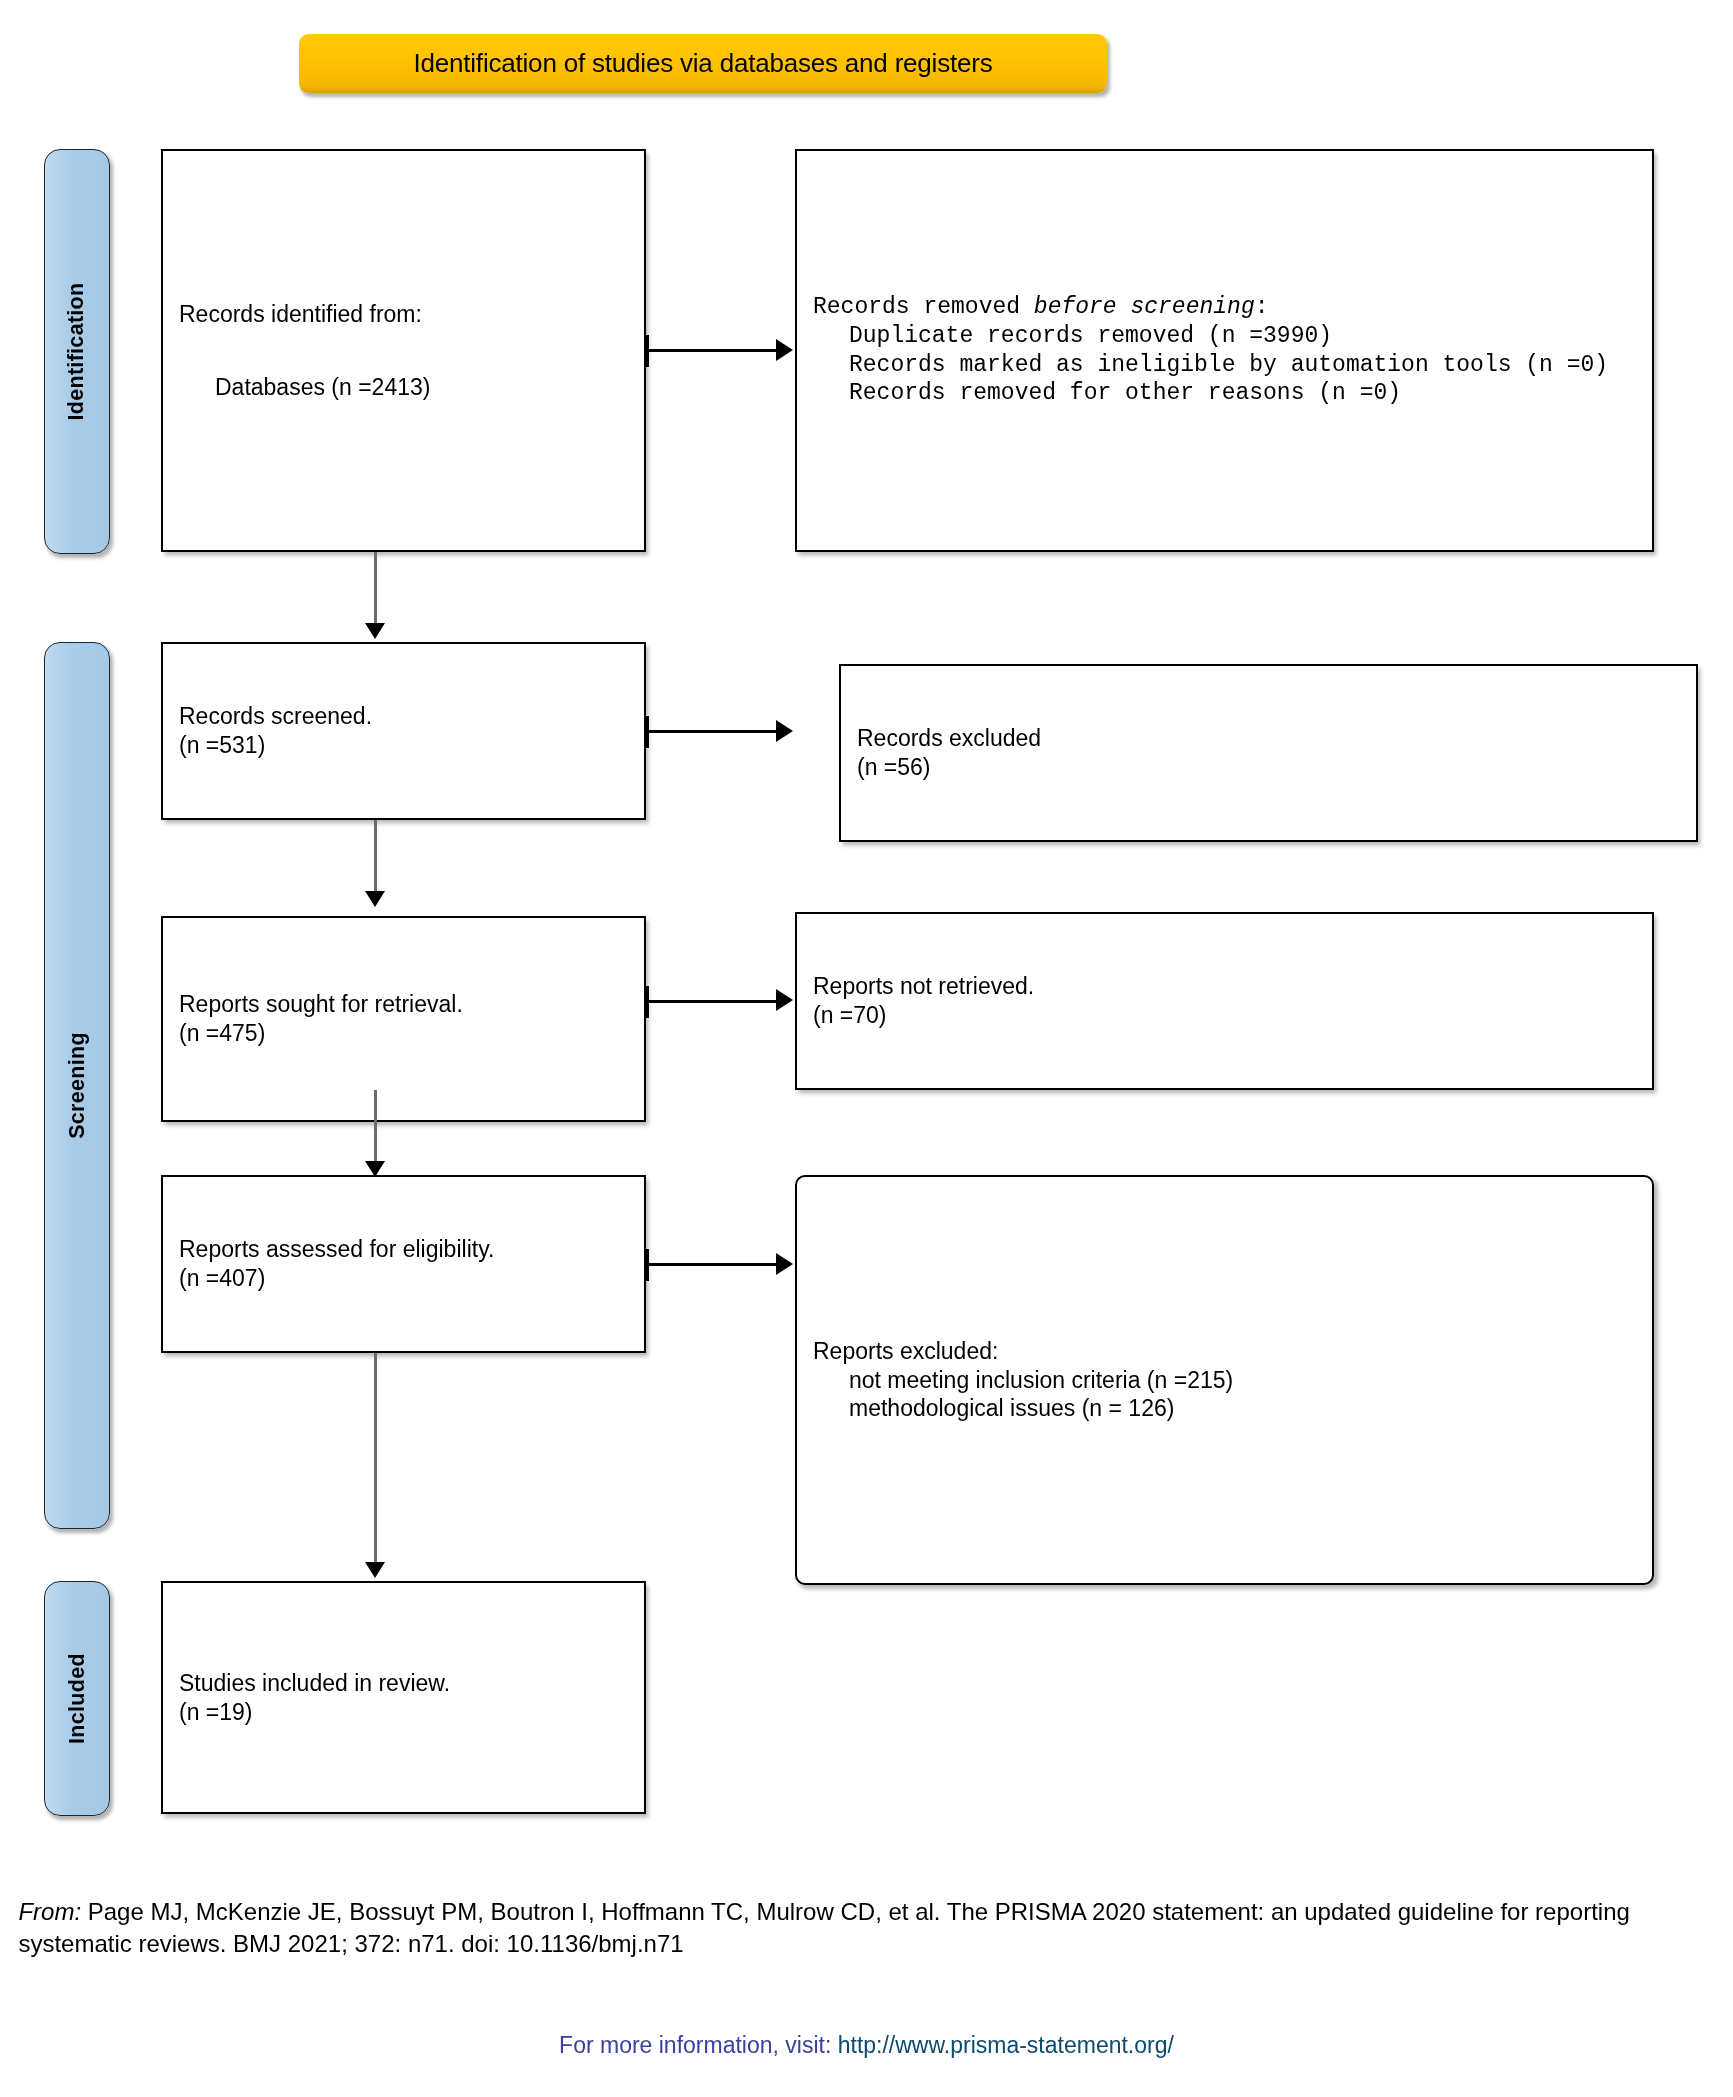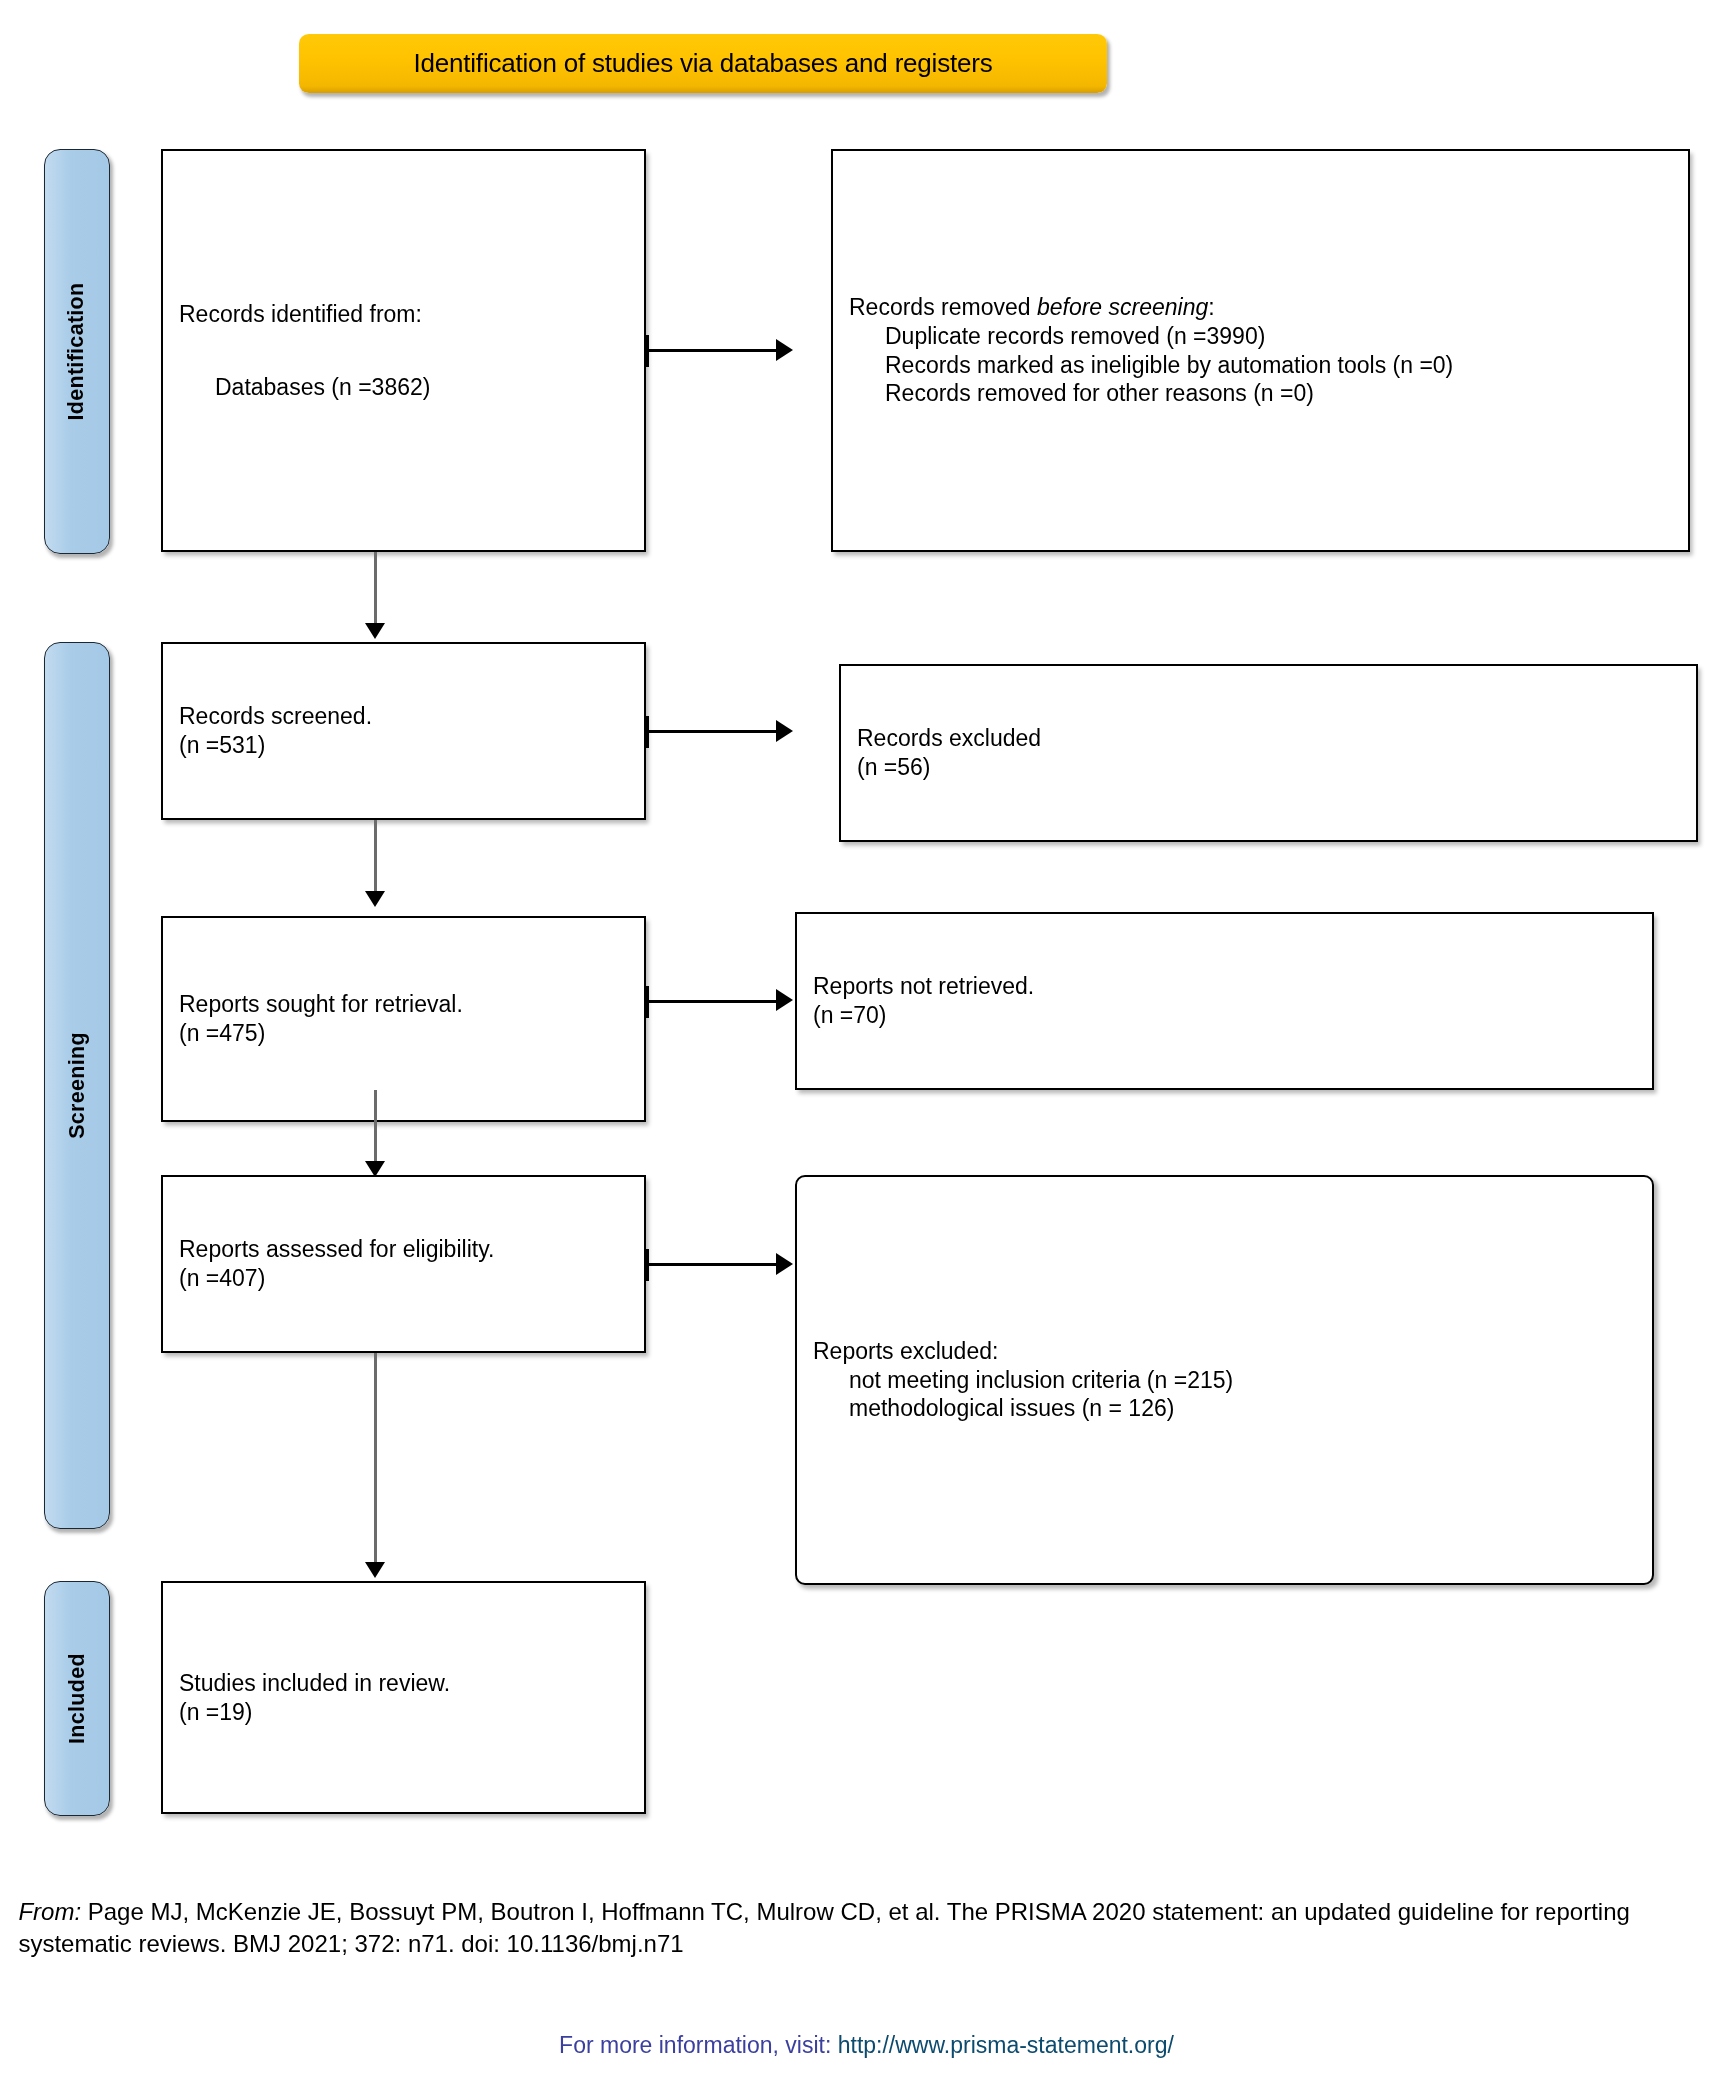--- a/index.html
+++ b/index.html
@@ -88,21 +88,21 @@
   .fbox p em { font-style: italic; }
 
   
   #box-identified  { left: 161px; top: 149px;  width: 485px;  height: 403px; gap: 44px; }
   #box-screened    { left: 161px; top: 642px; width: 485px;  height: 178px; }
   #box-sought      { left: 161px; top: 916px; width: 485px;  height: 206px; }
   #box-assessed    { left: 161px; top: 1175px; width: 485px;  height: 178px; }
   #box-included    { left: 161px; top: 1581px; width: 485px;  height: 233px; }
 
   
-  #box-removed     { left: 831px; top: 149px;  width: 859px; height: 403px; }
+  #box-removed     { left: 795px; top: 149px;  width: 859px; height: 403px; font-family: Liberation Mono, monospace; }
   #box-excluded-r  { left: 795px; top: 664px; width: 859px; height: 178px; margin-left: 44px; }
   #box-notretr     { left: 795px; top: 912px; width: 859px; height: 178px; }
   #box-repexcluded { left: 795px; top: 1175px; width: 859px; height: 410px; border-radius: 10px; }
 
   
   .vline {
     position: absolute;
     width: 2.5px;
     background: #6b6b6b;
   }
@@ -168,21 +168,21 @@
   </div>
   <div class="phase" id="phase-screening">
     <span class="phase-label">Screening</span>
   </div>
   <div class="phase" id="phase-included">
     <span class="phase-label">Included</span>
   </div>
 
   <div class="fbox" id="box-identified">
     <p>Records identified from:</p>
-    <p class="indent">Databases (n =3862)</p>
+    <p class="indent">Databases (n =2413)</p>
   </div>
 
   <div class="fbox" id="box-removed">
     <p><span>Records removed </span><em>before screening</em><span>:</span></p>
     <p class="indent">Duplicate records removed (n =3990)</p>
     <p class="indent">Records marked as ineligible by automation tools (n =0)</p>
     <p class="indent">Records removed for other reasons (n =0)</p>
   </div>
 
   <div class="htick" style="left:646px; top:335px;"></div>

